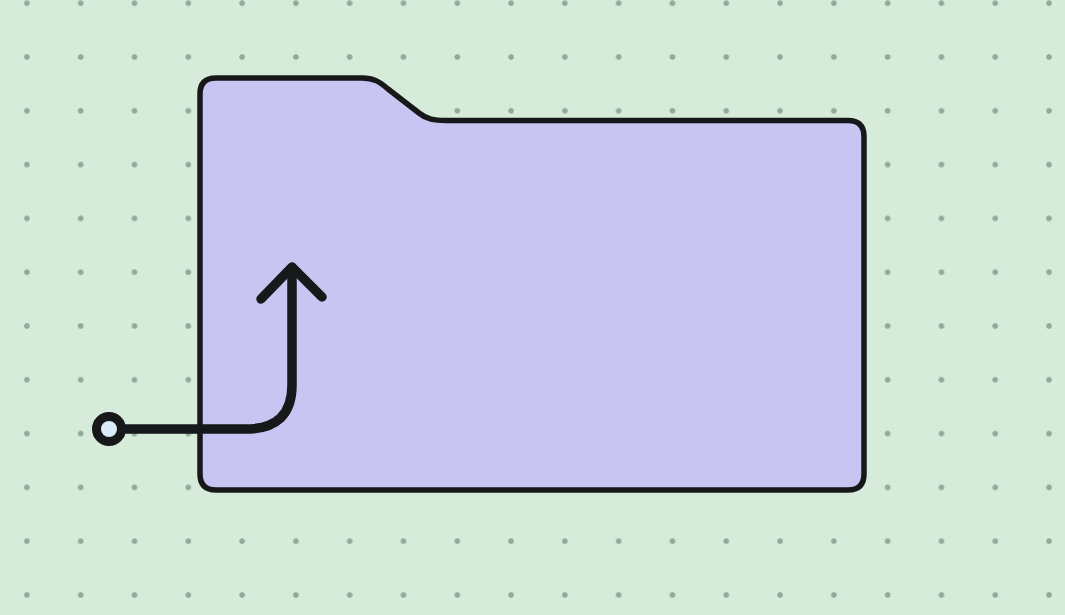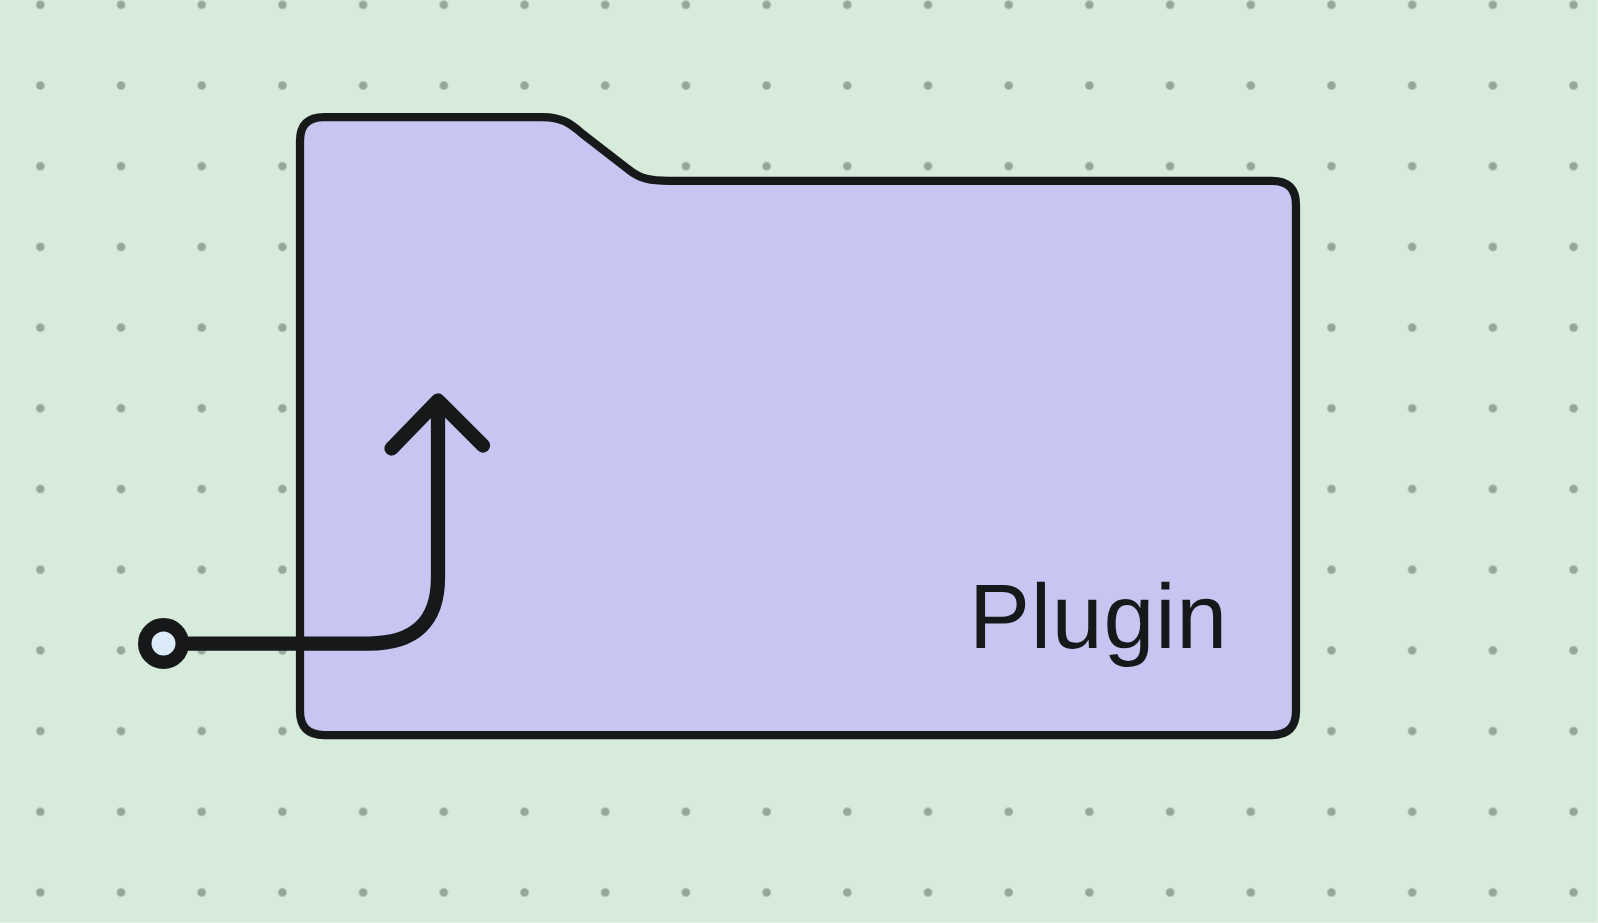--- a/index.html
+++ b/index.html
@@ -78,15 +78,14 @@
              Q 200 78 216 78
              Z" fill="#c8c5f3"></path>
 
     <path class="connector" d="M 126 429 H 246 Q 292 429 292 385 V 270" stroke="#17181a"></path>
 
     <path class="connector" d="M 261 299 L 292 267 L 322 297" stroke="#17181a"></path>
 
     <circle class="endpoint" cx="109" cy="429" r="12.5" fill="#dcebfa"></circle>
   </svg>
 
-  <div class="folder-label">Plugin</div>
 
 </div>
 
 </body></html>

